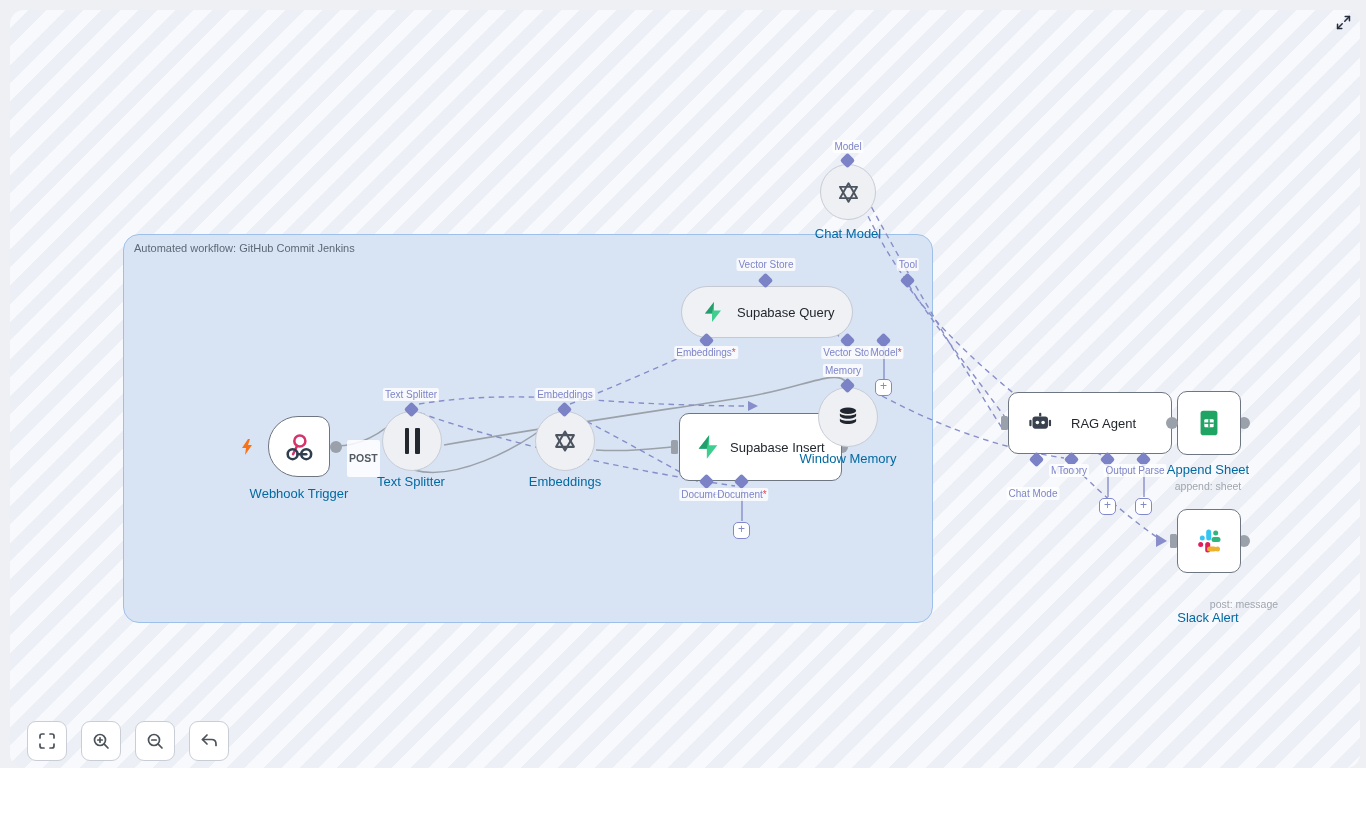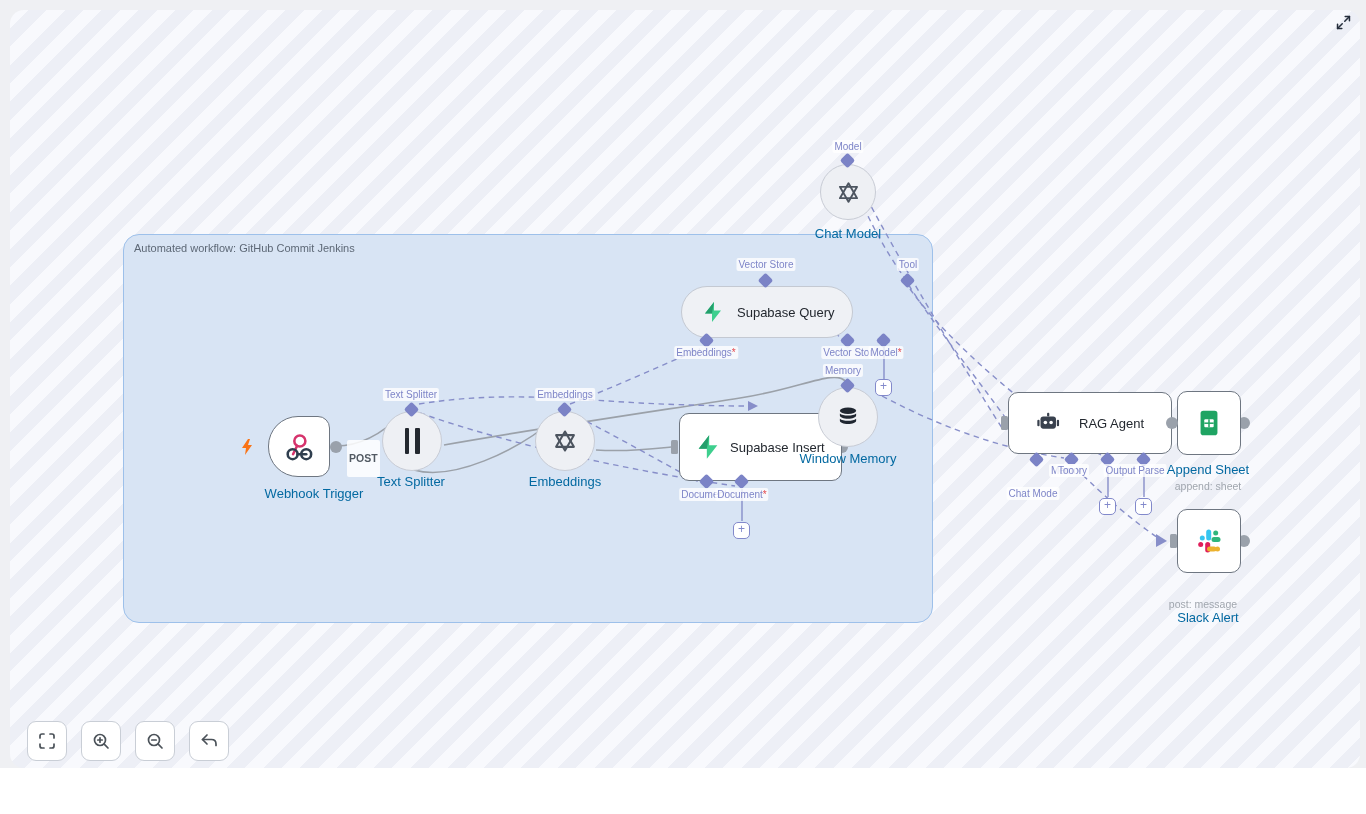--- a/index.html
+++ b/index.html
@@ -95,21 +95,21 @@
     <svg width="34" height="34" viewBox="0 0 40 40" fill="none">
       <circle cx="21" cy="13" r="6.5" stroke="#d6336c" stroke-width="3"></circle>
       <path d="M17.8 18.6 L13 28.5" stroke="#d6336c" stroke-width="3" stroke-linecap="round"></path>
       <circle cx="12.5" cy="28.5" r="5.8" stroke="#2f3e4e" stroke-width="3"></circle>
       <path d="M18.5 28.5 H28.5" stroke="#2f3e4e" stroke-width="3" stroke-linecap="round"></path>
       <circle cx="28.5" cy="28.5" r="5.8" stroke="#2f3e4e" stroke-width="3"></circle>
     </svg>
   </div>
   <div class="dotconn" style="left:330px; top:441px;"></div>
   <div class="edge-label" style="left:347px; top:440px;">POST</div>
-  <div class="node-title" style="left:299px; top:486px;margin-left:15px;">Webhook Trigger</div>
+  <div class="node-title" style="left:299px; top:486px;">Webhook Trigger</div>
 
   <div class="circle-node" style="left:382px; top:411px;">
     <span class="splitbars">
         <i></i>
         <i></i>
       </span>
   </div>
   <div class="diamond" style="left:406px; top:404px;"></div>
   <div class="port-label" style="left:411px; top:388px;">Text Splitter</div>
   <div class="node-title" style="left:411px; top:474px;">Text Splitter</div>
@@ -173,21 +173,21 @@
   <div class="circle-node" style="left:820px; top:164px; width:56px; height:56px;">
     <svg width="25" height="25" viewBox="0 0 24 24" fill="none">
       <path d="M12 3.2 L20.2 17.4 H3.8 Z" stroke="#4d5560" stroke-width="1.9" stroke-linejoin="round"></path>
       <path d="M12 20.8 L3.8 6.6 H20.2 Z" stroke="#4d5560" stroke-width="1.9" stroke-linejoin="round"></path>
     </svg>
   </div>
   <div class="diamond" style="left:842px; top:155px;"></div>
   <div class="port-label" style="left:848px; top:140px;">Model</div>
   <div class="node-title" style="left:848px; top:226px;">Chat Model</div>
 
-  <div class="box-node" style="left:1008px; top:392px; width:164px; height:62px; padding-left:24px;">
+  <div class="box-node" style="left:1008px; top:392px; width:164px; height:62px; padding-left:16px;">
     <svg width="30" height="30" viewBox="0 0 32 32">
       <rect x="15" y="5" width="2.4" height="4" rx="1" fill="#39414e"></rect>
       <rect x="8" y="9" width="16.5" height="13" rx="3" fill="#39414e"></rect>
       <circle cx="13.2" cy="15.5" r="1.9" fill="#ffffff"></circle>
       <circle cx="19.3" cy="15.5" r="1.9" fill="#ffffff"></circle>
       <rect x="4.6" y="12.5" width="2.4" height="7" rx="1.2" fill="#39414e"></rect>
       <rect x="25.4" y="12.5" width="2.4" height="7" rx="1.2" fill="#39414e"></rect>
     </svg>
     <span class="box-text" style="margin-left:16px;">RAG Agent</span>
   </div>
@@ -224,21 +224,21 @@
       <rect x="18.5" y="12" width="9" height="5" rx="2.5" fill="#2EB67D"></rect>
       <rect x="12.2" y="17" width="5" height="10.5" rx="2.5" fill="#E01E5A"></rect>
       <rect x="5.2" y="17" width="5" height="5" rx="2.5" fill="#E01E5A"></rect>
       <rect x="14" y="21.5" width="9.5" height="5" rx="2.5" fill="#ECB22E"></rect>
       <rect x="22" y="21.5" width="5" height="5" rx="2.5" fill="#ECB22E"></rect>
     </svg>
   </div>
   <div class="rectconn" style="left:1170px; top:534px;"></div>
   <div class="dotconn" style="left:1238px; top:535px;"></div>
   <div class="node-title" style="left:1208px; top:610px;">Slack Alert</div>
-  <div class="node-sub" style="left:1203px; top:598px;">post: message</div>
+  <div class="node-sub" style="left:1244px; top:598px;">post: message</div>
 
   <div class="expand-btn">
     <svg width="17" height="17" viewBox="0 0 20 20" fill="none" stroke="#262f3d" stroke-width="1.8" stroke-linecap="round" stroke-linejoin="round">
       <path d="M12 3 H17 V8"></path>
         <path d="M17 3 L11.5 8.5"></path>
       <path d="M8 17 H3 V12"></path>
         <path d="M3 17 L8.5 11.5"></path>
     </svg>
   </div>
 

